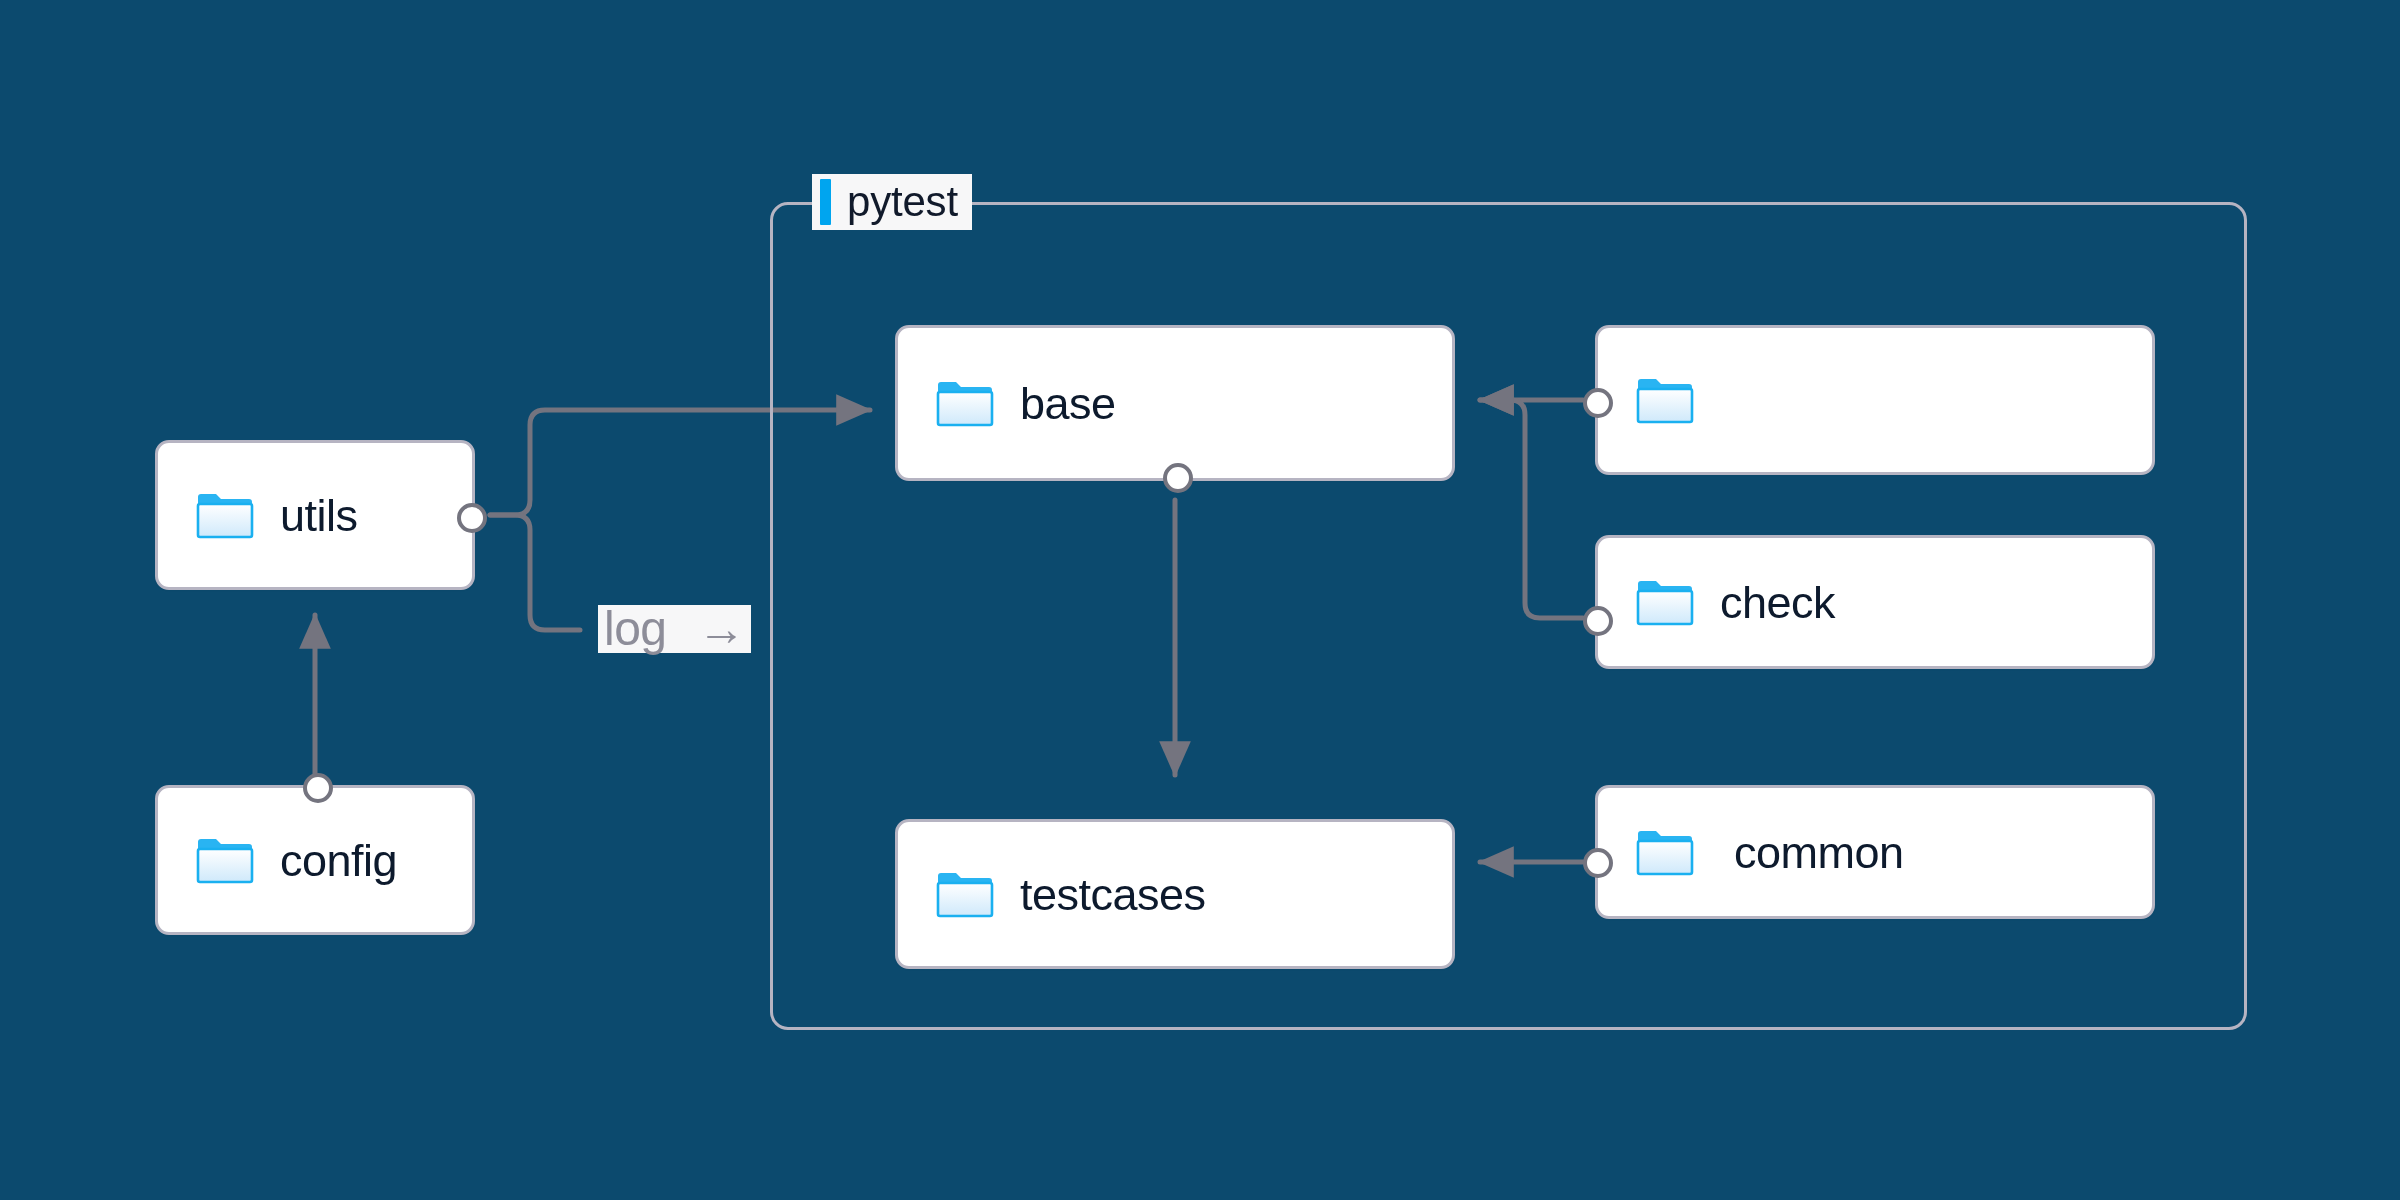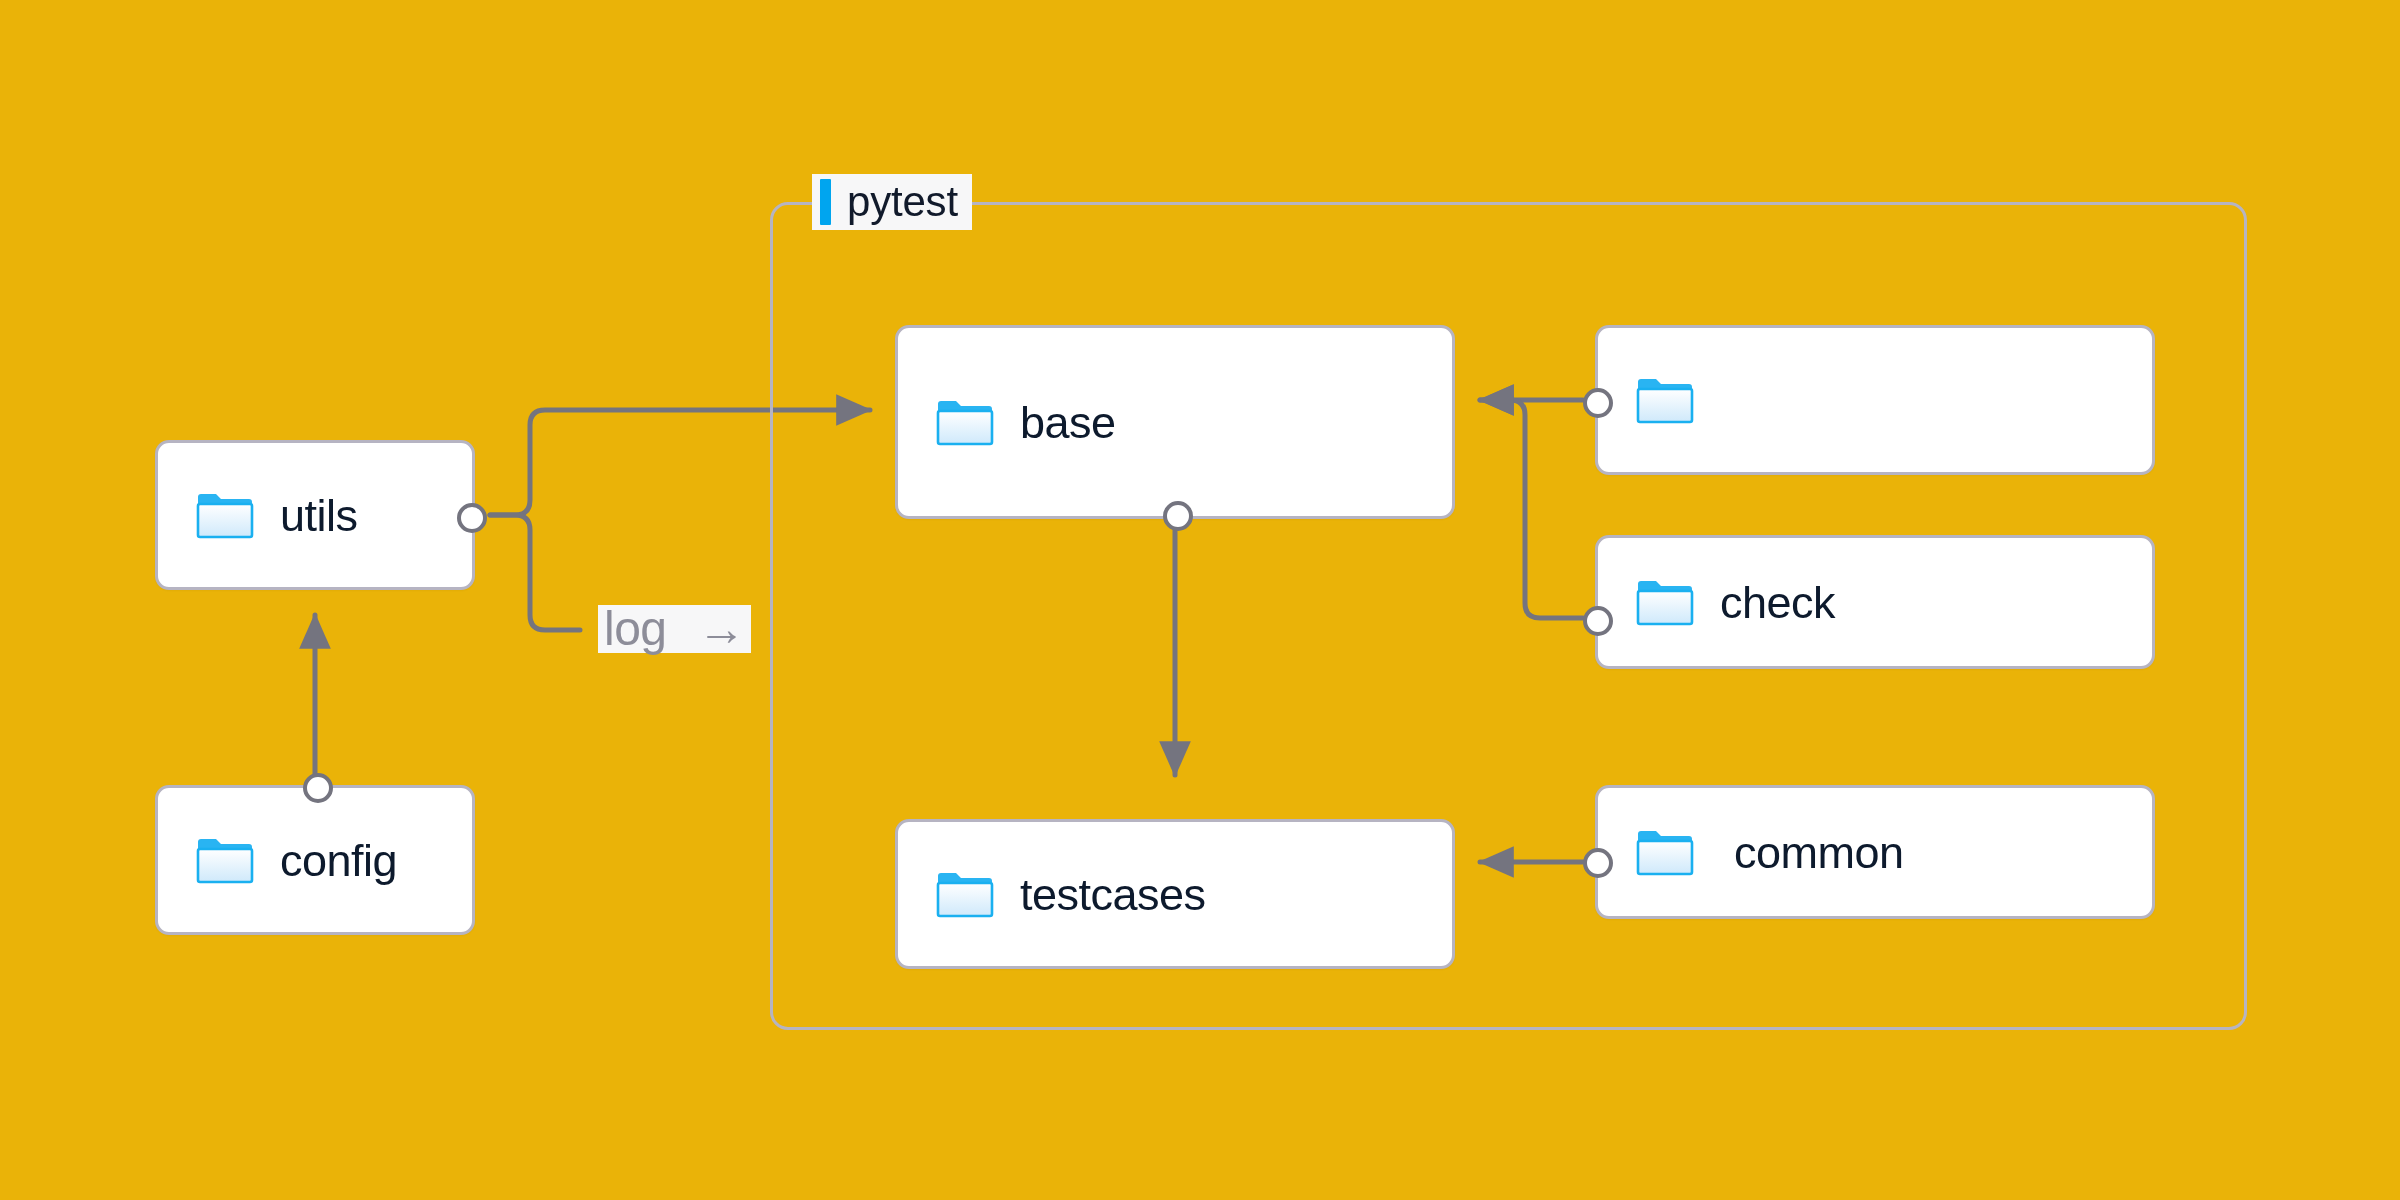--- a/index.html
+++ b/index.html
@@ -7,21 +7,21 @@
     padding: 0;
     background: #f7f7f8;
   }
   body {
     font-family: "Liberation Sans", sans-serif;
   }
   #stage {
     position: relative;
     width: 2400px;
     height: 1200px;
-    background: #eab308;
+    background: #0c4a6e;
     overflow: hidden;
   }
   #wires {
     position: absolute;
     left: 0; top: 0;
     width: 2400px;
     height: 1200px;
     pointer-events: none;
   }
   .group-box {
@@ -150,21 +150,21 @@
     <span class="folder">
       <svg viewBox="0 0 58 48" width="58" height="48" xmlns="http://www.w3.org/2000/svg">
         <path d="M2 10 L2 6 Q2 3 5 3 L20 3 L25 8 L53 8 Q56 8 56 11 L56 15 L2 15 Z" fill="#29b4f2"></path>
         <rect x="2" y="13" width="54" height="33" rx="2" fill="url(#folderGrad)" stroke="#1ab0f0" stroke-width="2.6"></rect>
       </svg>
     </span>
     <span class="label">config</span>
     <span class="port" style="left:145px; top:-15px;"></span>
   </div>
 
-  <div class="node" style="left:895px; top:325px; width:560px; height:194px;">
+  <div class="node" style="left:895px; top:325px; width:560px; height:156px;">
     <span class="folder">
       <svg viewBox="0 0 58 48" width="58" height="48" xmlns="http://www.w3.org/2000/svg">
         <path d="M2 10 L2 6 Q2 3 5 3 L20 3 L25 8 L53 8 Q56 8 56 11 L56 15 L2 15 Z" fill="#29b4f2"></path>
         <rect x="2" y="13" width="54" height="33" rx="2" fill="url(#folderGrad)" stroke="#1ab0f0" stroke-width="2.6"></rect>
       </svg>
     </span>
     <span class="label">base</span>
     <span class="port" style="left:265px; bottom:-15px;"></span>
   </div>
 

